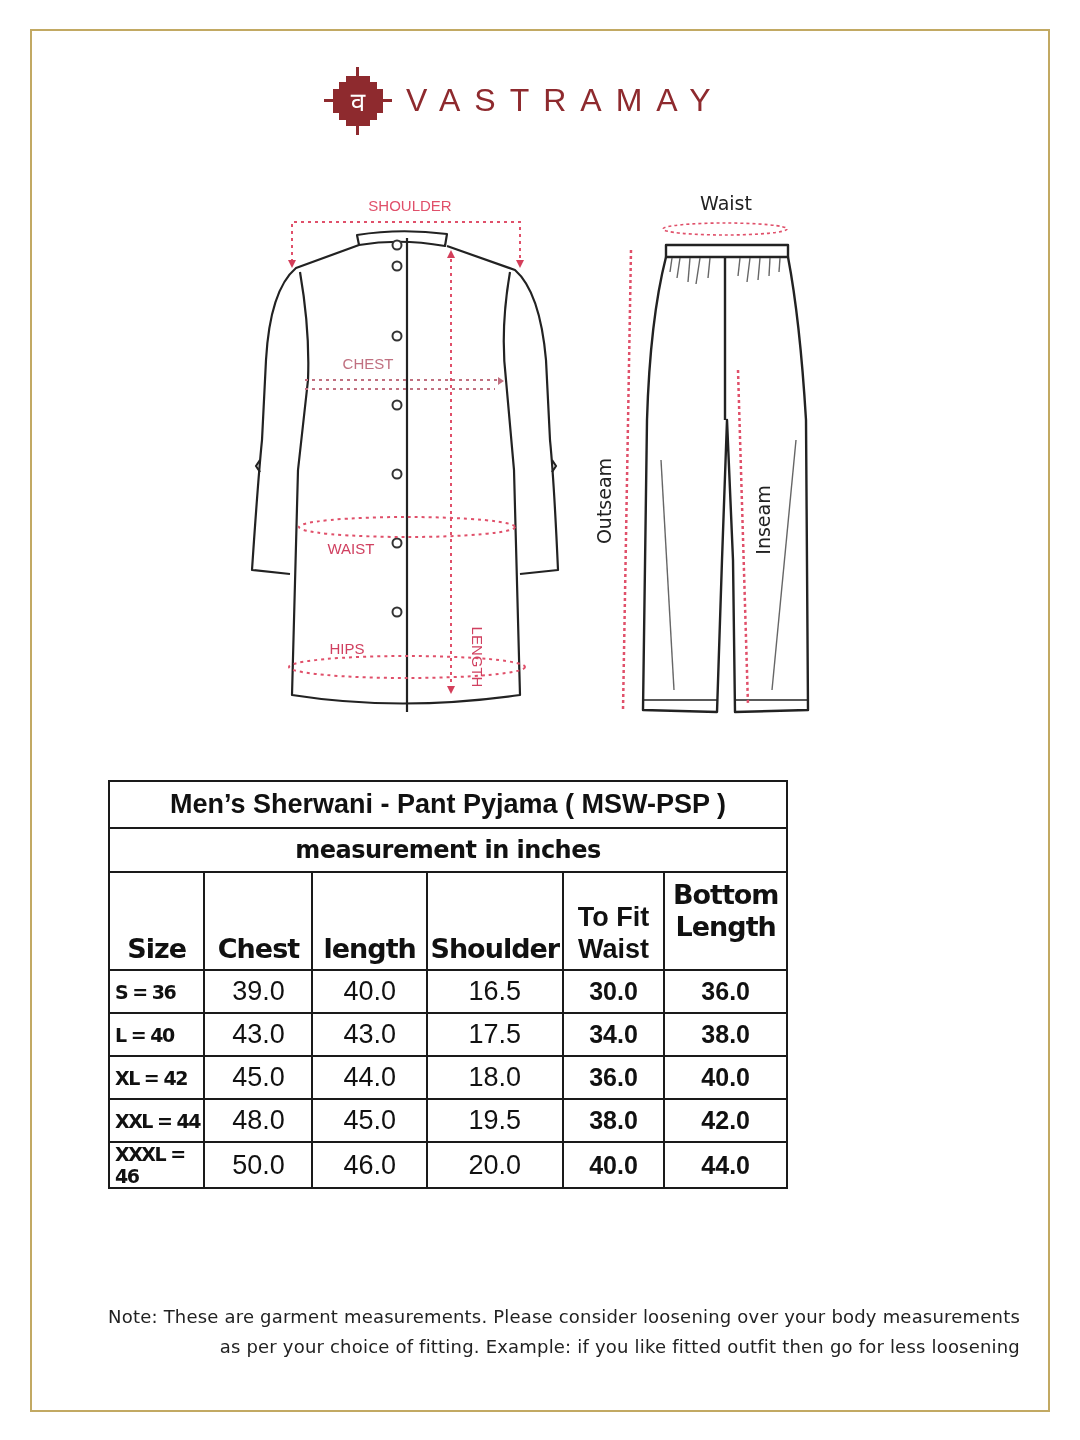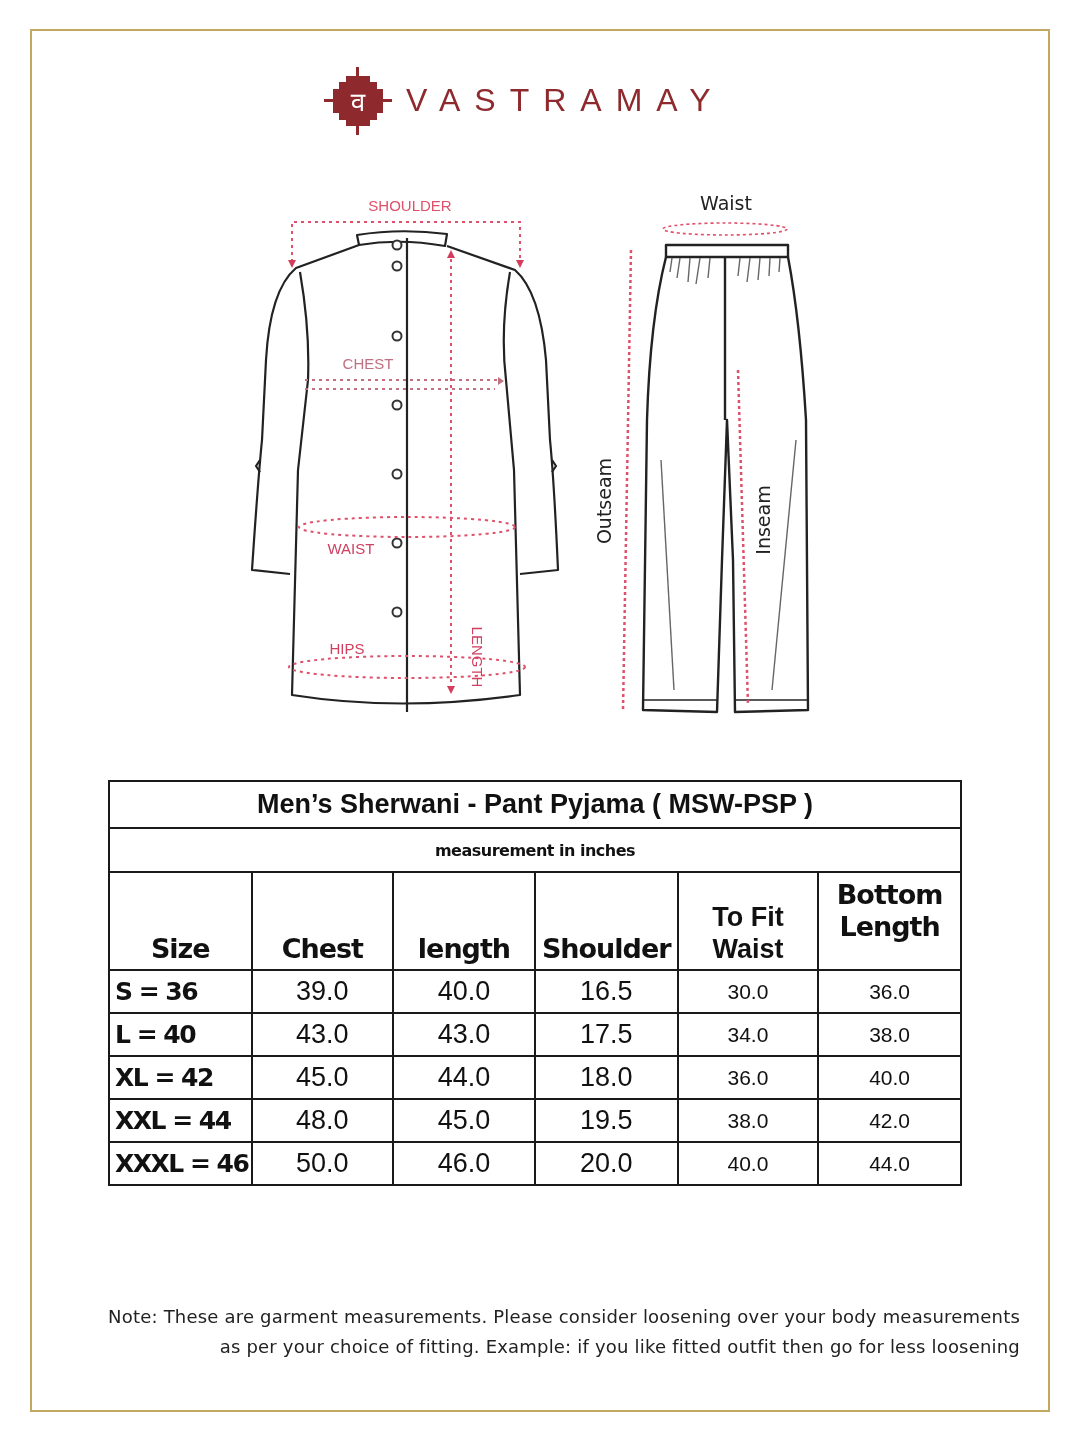--- a/index.html
+++ b/index.html
@@ -6,29 +6,29 @@
     body { width: 1080px; height: 1440px; position: relative; overflow: hidden; font-family: "Liberation Sans", sans-serif; }
     .frame { position: absolute; left: 30px; top: 29px; width: 1016px; height: 1379px; border: 2px solid #c2a963; box-sizing: content-box; }
 
     .logo { position: absolute; left: 324px; top: 66px; height: 70px; display: flex; align-items: center; }
     .logo-mark { width: 68px; height: 68px; position: relative; }
     .logo-word { margin-left: 14px; font-family: "Liberation Sans", sans-serif; font-size: 32px; letter-spacing: 14px; color: #8e2a2e; font-weight: 400; line-height: 1; margin-top: -2px; }
 
     .illustration { position: absolute; left: 240px; top: 180px; width: 600px; height: 545px; }
     .illustration svg { width: 100%; height: 100%; }
 
-    .chart { position: absolute; left: 108px; top: 780px; width: 854px; border-collapse: collapse; }
+    .chart { position: absolute; left: 108px; top: 780px; width: 680px; border-collapse: collapse; }
     .chart td, .chart th { border: 2px solid #1a1a1a; padding: 0; text-align: center; color: #111; }
     .chart .title-row td { height: 45px; font-size: 27px; font-weight: bold; font-family: "Liberation Sans", sans-serif; }
-    .chart .unit-row td { height: 42px; font-size: 16px; font-weight: bold; font-family: "DejaVu Sans", sans-serif; letter-spacing: -0.5px; }
+    .chart .unit-row td { height: 42px; font-size: 24px; font-weight: bold; font-family: "DejaVu Sans", sans-serif; letter-spacing: -0.5px; }
     .chart .head-row th { height: 86px; font-size: 27px; font-weight: bold; vertical-align: bottom; padding-bottom: 4px; line-height: 32px; font-family: "DejaVu Sans", sans-serif; letter-spacing: -1px; }
     .chart .head-row th.arial { font-family: "Liberation Sans", sans-serif; letter-spacing: 0; margin-left: 48px; }
     .chart .data-row td { height: 41px; font-size: 27px; font-family: "Liberation Sans", sans-serif; }
-    .chart .data-row td.size { text-align: left; padding-left: 5px; font-weight: bold; font-family: "DejaVu Sans", sans-serif; letter-spacing: -1.5px; font-size: 25px; }
-    .chart .data-row td.bold { font-weight: normal; font-size: 21px; }
+    .chart .data-row td.size { text-align: left; padding-left: 5px; font-weight: bold; font-family: "DejaVu Sans", sans-serif; letter-spacing: -1.5px; font-size: 19px; }
+    .chart .data-row td.bold { font-weight: bold; font-size: 25px; }
 
     .note { position: absolute; top: 1302px; right: 60px; width: 980px; text-align: right; font-family: "DejaVu Sans", sans-serif; font-size: 18px; line-height: 30px; color: #222; letter-spacing: 0.2px; }
   </style>
 </head>
 <body>
 
 <div class="frame"></div>
 
 <div class="logo">
   <div class="logo-mark">

